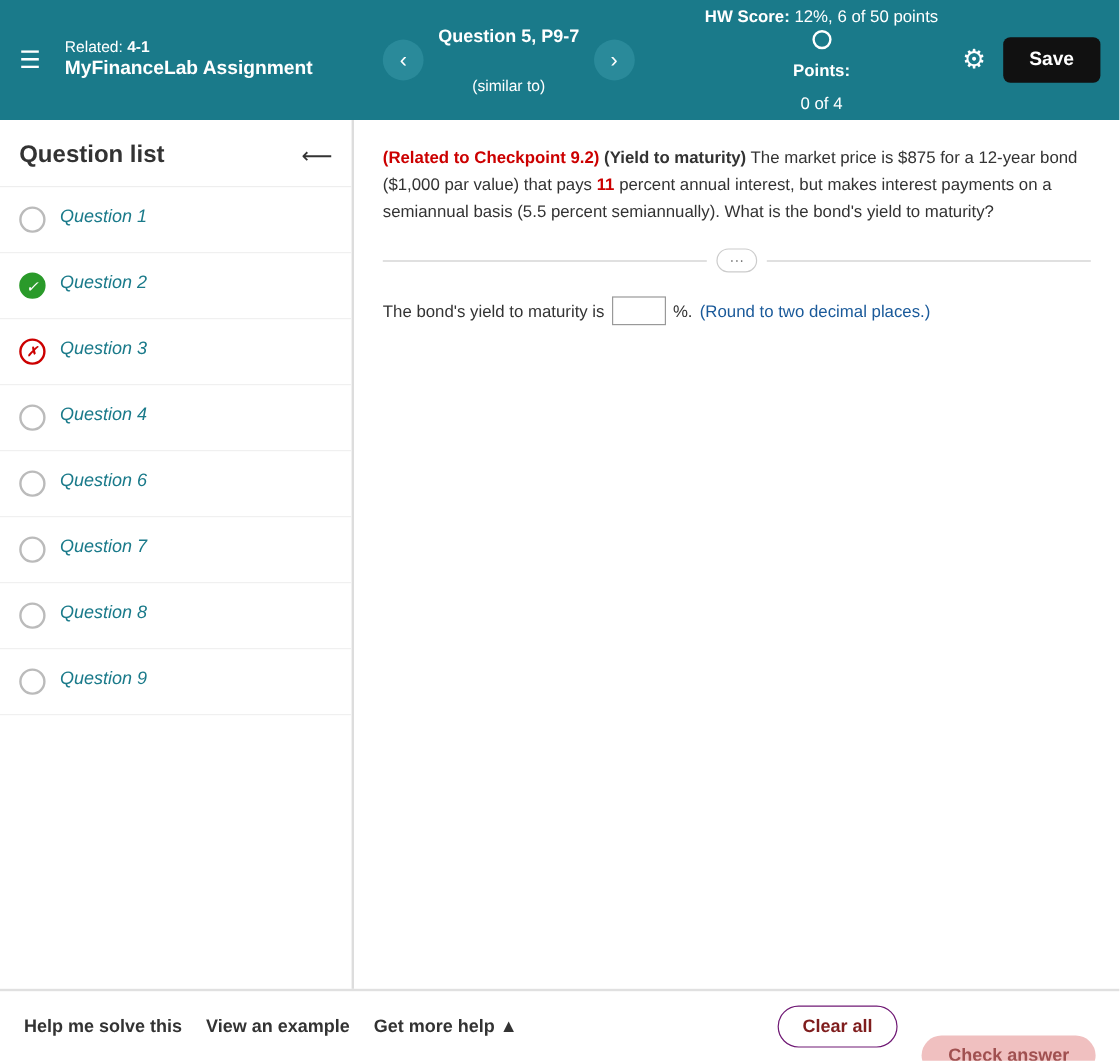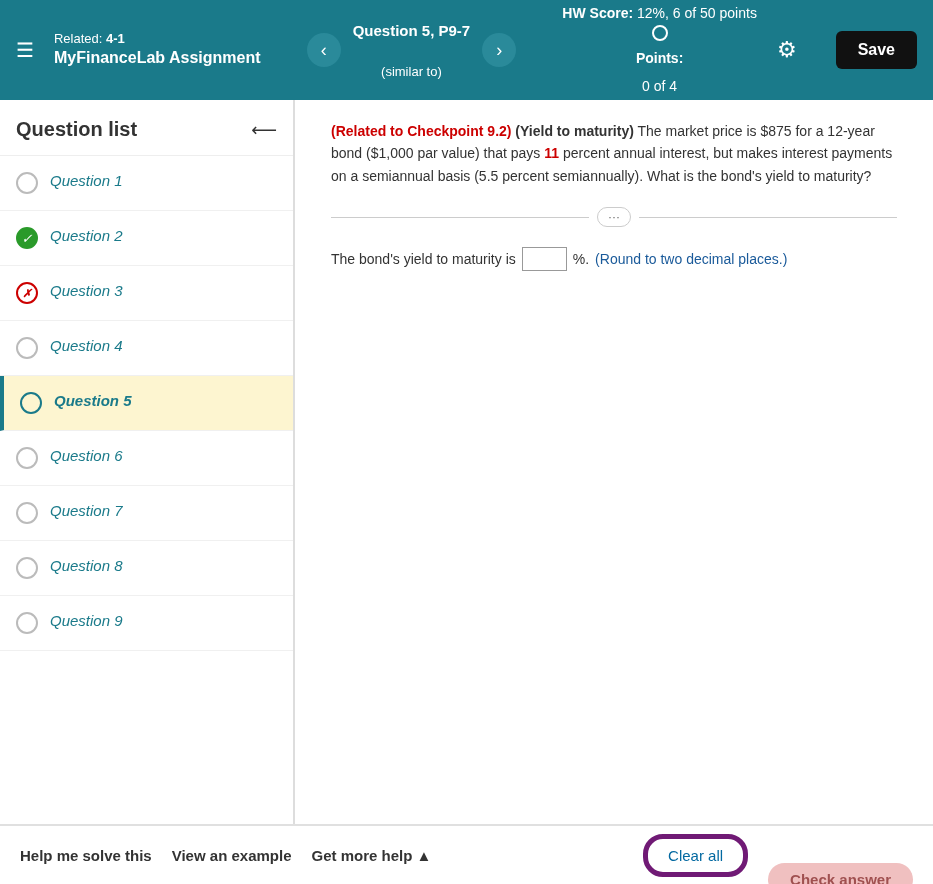--- a/index.html
+++ b/index.html
@@ -73,21 +73,21 @@
     }
     .save-btn {
       background: #111;
       color: white;
       border: none;
       border-radius: 6px;
       padding: 10px 22px;
       font-size: 16px;
       font-weight: bold;
       cursor: pointer;
-      margin-left: 27px;
+      margin-left: 2px;
     }
 
     
     .main-layout {
       display: flex;
       height: calc(884px - 100px - 60px);
     }
 
     
     .sidebar {
@@ -137,21 +137,21 @@
     }
     .q-icon.empty { border-color: #bbb; background: transparent; }
     .q-icon.correct { border-color: #2a9a2a; background: #2a9a2a; color: white; font-size: 13px; }
     .q-icon.partial { border-color: #e05; background: transparent; color: #e05; font-size: 13px; }
     .q-icon.active-circle { border-color: #1a7a8a; background: transparent; }
 
     
     .content-area {
       flex: 1;
       overflow-y: auto;
-      padding: 20px 36px;
+      padding: 20px 24px;
       position: relative;
     }
     .question-text {
       font-size: 14px;
       line-height: 1.6;
       color: #333;
       margin-bottom: 20px;
     }
     .checkpoint-ref { color: #cc0000; font-weight: bold; }
     .highlight-11 { color: #cc0000; font-weight: bold; }
@@ -208,26 +208,27 @@
       border: none;
       color: #333;
       font-size: 15px;
       font-weight: bold;
       cursor: pointer;
       text-decoration: none;
     }
     .bottom-spacer { flex: 1; }
     .clear-all-btn {
       background: white;
-      border: 5px solid #701a75;
+      border: 1px solid #701a75;
       border-radius: 20px;
       padding: 8px 20px;
       font-size: 15px;
       cursor: pointer;
-      color: #0369a1;
+      color: #7f1d1d;
+      font-weight: bold;
     }
     .check-answer-btn {
       background: #f0c0c0;
       border: none;
       border-radius: 20px;
       padding: 8px 22px;
       font-size: 15px;
       font-weight: bold;
       color: #a05050;
       cursor: pointer;
@@ -294,24 +295,20 @@
     <div class="question-item">
       <div class="q-icon partial" style="font-size:11px; border-color:#c00; color:#c00; font-weight:bold;">✗</div>
       <span class="q-label">Question 3</span>
     </div>
 
     <div class="question-item">
       <div class="q-icon empty"></div>
       <span class="q-label">Question 4</span>
     </div>
 
-    <div class="question-item active">
-      <div class="q-icon active-circle"></div>
-      <span class="q-label">Question 5</span>
-    </div>
 
     <div class="question-item">
       <div class="q-icon empty"></div>
       <span class="q-label">Question 6</span>
     </div>
 
     <div class="question-item">
       <div class="q-icon empty"></div>
       <span class="q-label">Question 7</span>
     </div>

